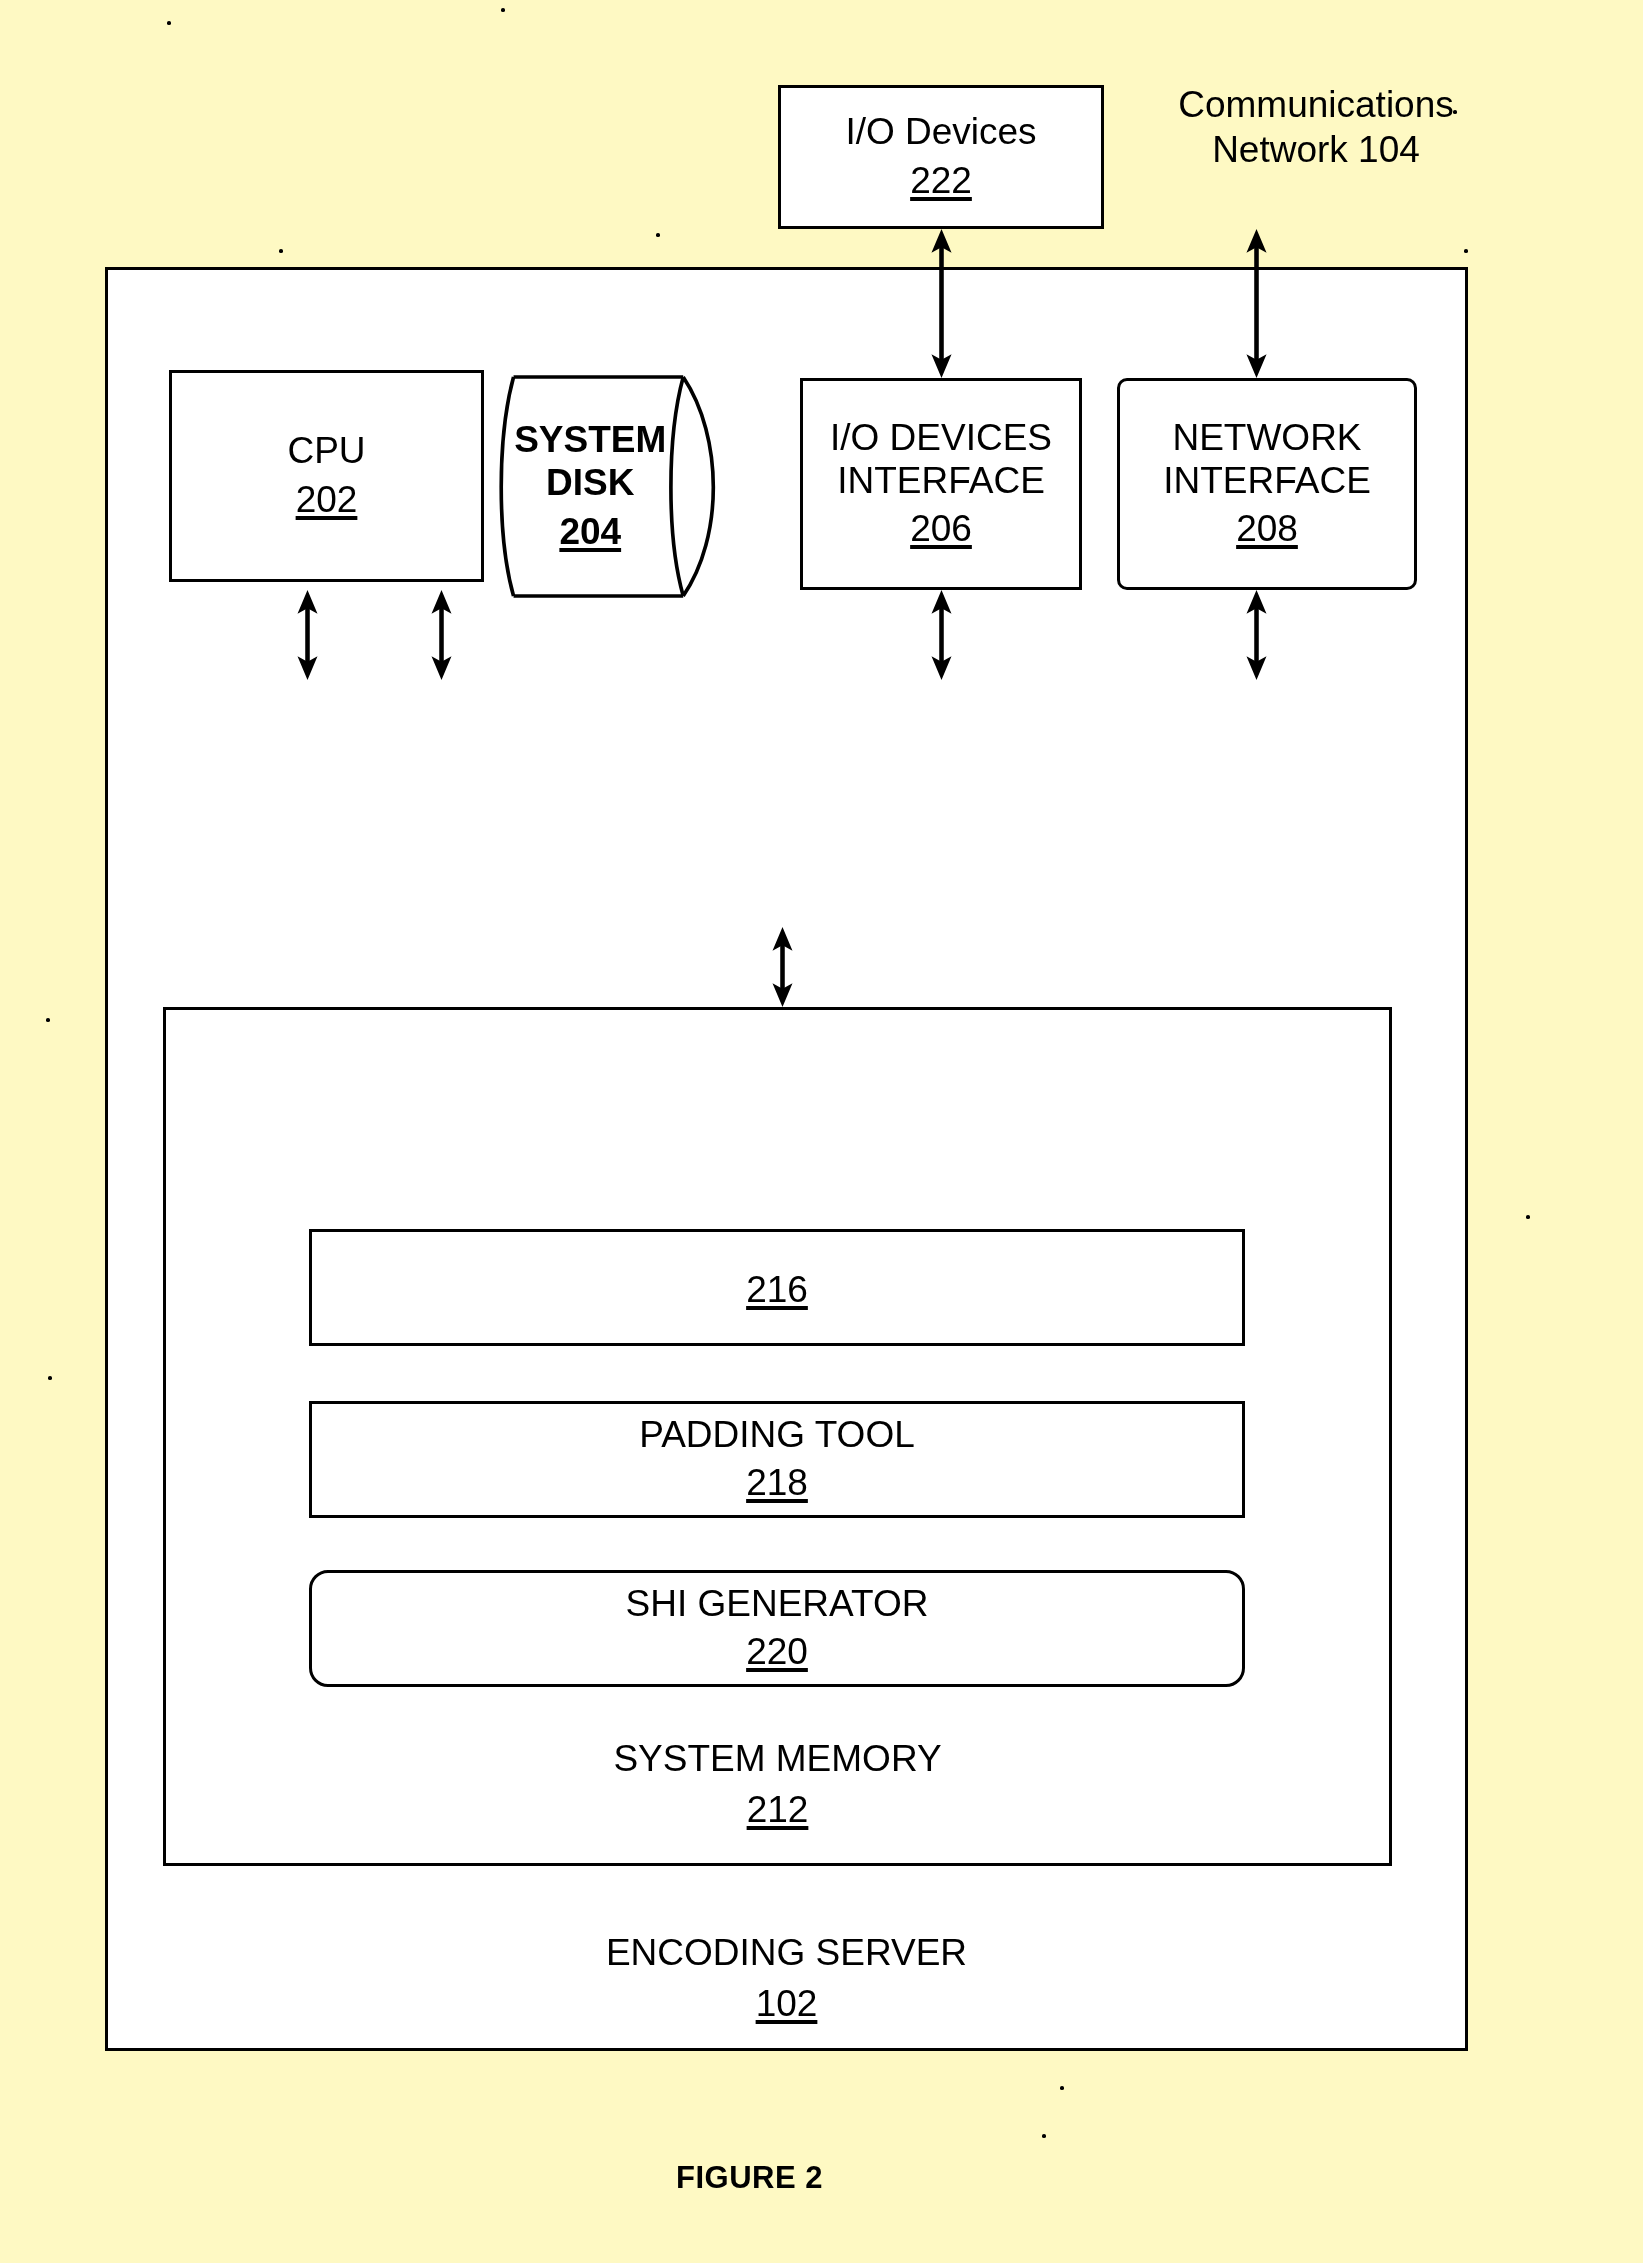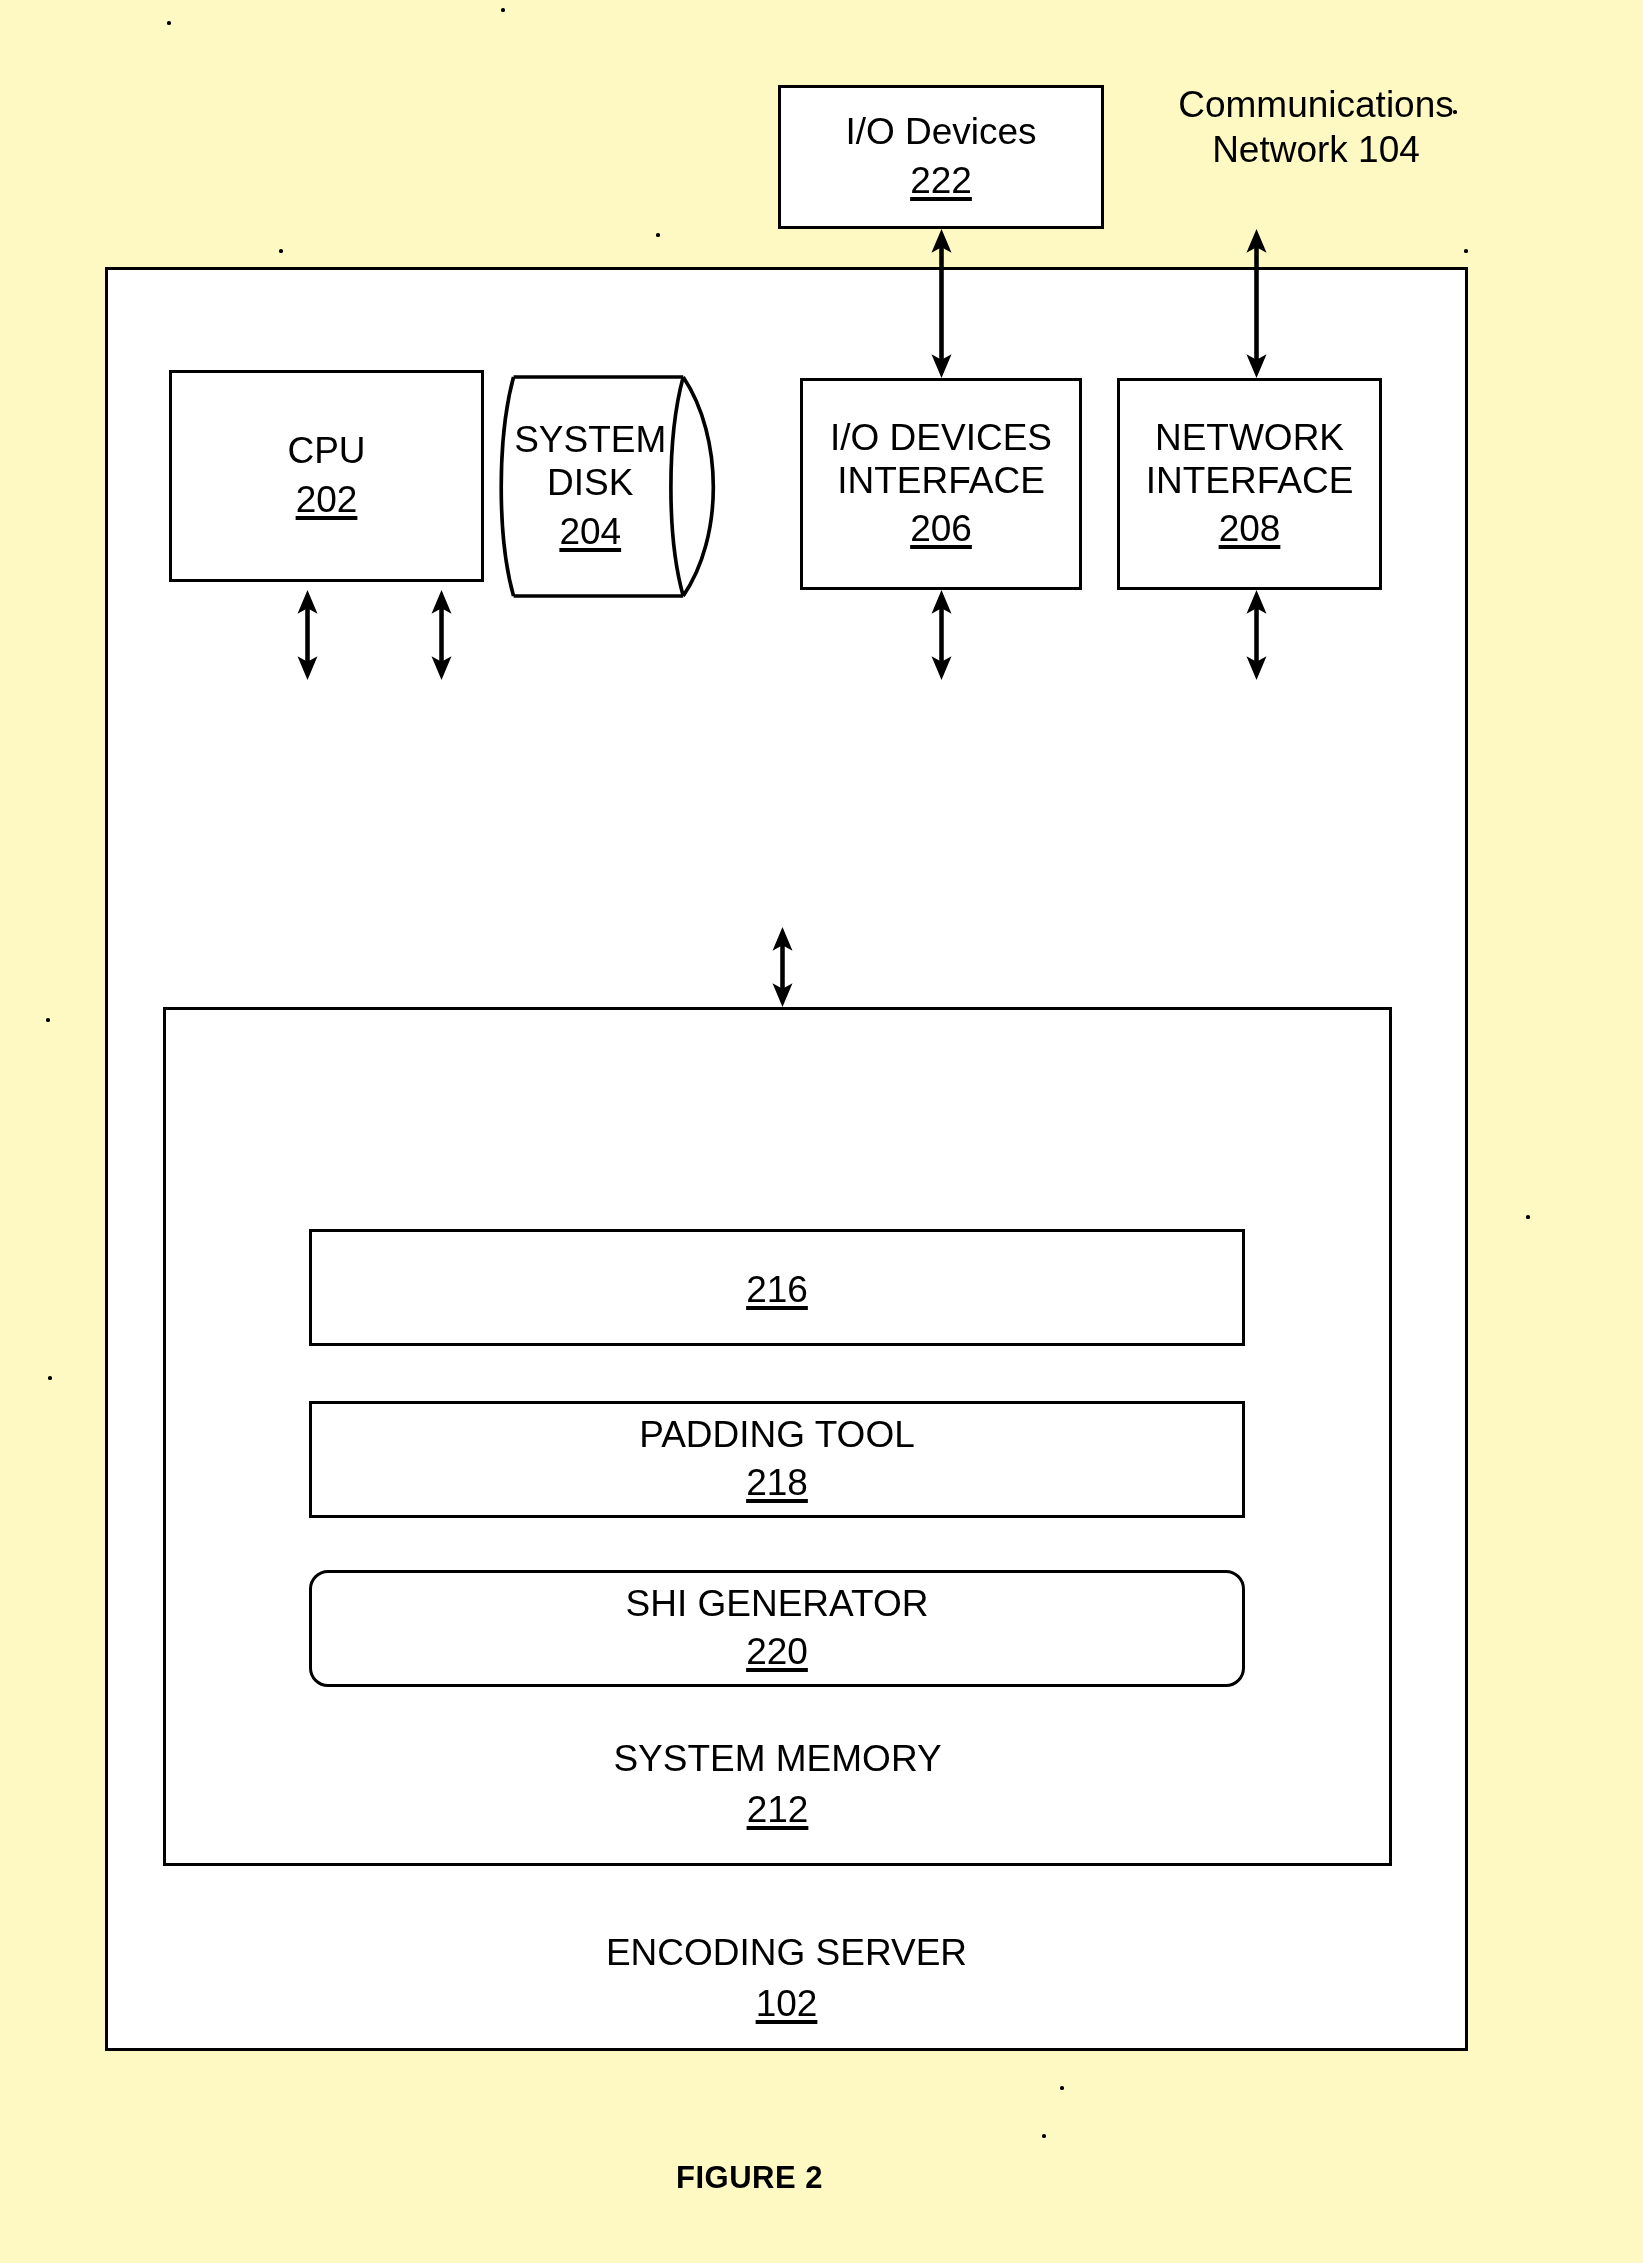--- a/index.html
+++ b/index.html
@@ -59,20 +59,21 @@
 
   
   .fs-outer  { font-size: 37px; }
   .fs-unit   { font-size: 37px; }
   .fs-mixed  { font-size: 37px; }
   .fs-cap    { font-size: 31px; font-weight: bold; letter-spacing: 0.5px; }
 
   
   .cyl {
     position: absolute;
+    font-weight: bold;
   }
   .cyl svg { display: block; }
   .cyl-text {
     position: absolute;
     left: 0; right: 0;
     top: 0; bottom: 0;
     display: flex;
     flex-direction: column;
     align-items: center;
     justify-content: center;
@@ -153,21 +154,21 @@
       <span class="ref">204</span>
     </div>
   </div>
 
   <div class="box fs-unit" style="left:800px; top:378px; width:282px; height:212px;">
     <span class="label">I/O DEVICES</span>
     <span class="label">INTERFACE</span>
     <span class="ref">206</span>
   </div>
 
-  <div class="box fs-unit" style="left:1117px; top:378px; width:265px; height:212px;">
+  <div class="box fs-unit" style="left:1117px; top:378px; width:300px; height:212px;border-radius:10px;">
     <span class="label">NETWORK</span>
     <span class="label">INTERFACE</span>
     <span class="ref">208</span>
   </div>
 
 
   <div class="plainbox" style="left:163px; top:1007px; width:1229px; height:859px;"></div>
 
 
   <div class="box fs-unit" style="left:309px; top:1229px; width:936px; height:117px;">

